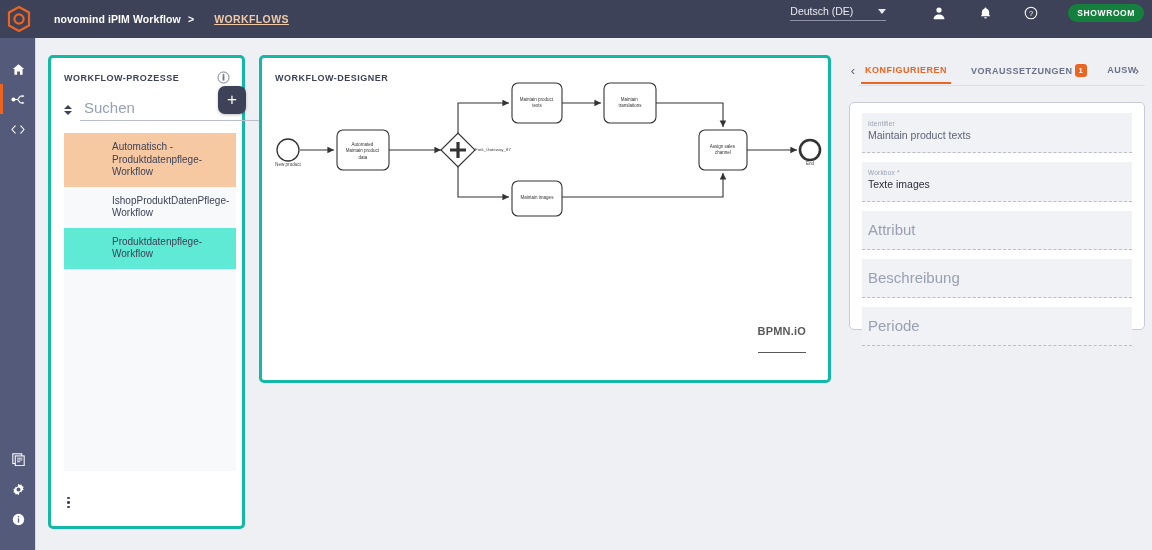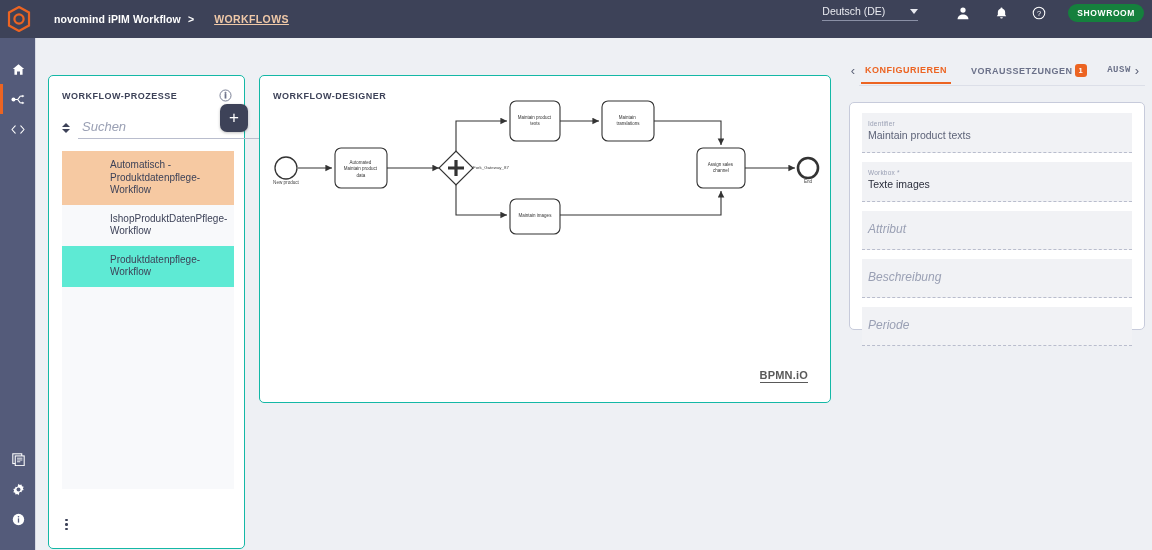--- a/index.html
+++ b/index.html
@@ -21,21 +21,21 @@
   .brand {
     color: #ffffff; font-size: 10.5px; font-weight: bold; letter-spacing: .1px;
     margin-left: 16px; white-space: nowrap;
   }
   .brand .sep { font-weight: bold; color: #ffffff; margin: 0 4px; }
   .brand .crumb {
     color: #f0c9a8; text-decoration: underline; font-weight: bold; letter-spacing: .4px; margin-left: 13px;
   }
   .topbar-right {
     position: absolute; right: 8px; top: 0; height: 26px;
-    display: flex; align-items: center; gap: 8px;
+    display: flex; align-items: center; gap: 16px;
   }
   .lang-select {
     position: relative; width: 96px; margin-right: 22px;
     border-bottom: 1px solid #8a90a6; padding-bottom: 3px;
     display: flex; align-items: center; justify-content: space-between;
   }
   .lang-select .lbl { color: #e9eaf0; font-size: 10.5px; }
   .caret { width: 0; height: 0; border-left: 4px solid transparent; border-right: 4px solid transparent; border-top: 5px solid #e9eaf0; }
   .ticon { width: 30px; height: 38px; display: flex; align-items: center; justify-content: center; }
   .ticon svg { fill: #ffffff; }
@@ -56,42 +56,41 @@
   .rail-icon svg { fill: #ffffff; }
   .rail-icon.active::before {
     content: ""; position: absolute; left: 0; top: 0; width: 3px; height: 30px; background: #ec6422;
   }
   .rail-top { position: absolute; top: 16px; left: 0; }
   .rail-bottom { position: absolute; bottom: 16px; left: 0; }
 
   
   .panel {
     position: absolute; background: #ffffff;
-    border: 1px solid #14b8a6; border-radius: 5px; margin-top: 20px;
+    border: 3px solid #14b8a6; border-radius: 5px;
   }
   .panel-processes { left: 48px; top: 55px; width: 197px; height: 474px; }
   .panel-designer  { left: 259px; top: 55px; width: 572px; height: 328px; }
 
   .panel-title {
     font-size: 9px; font-weight: bold; letter-spacing: .5px; color: #3d4258;
     position: absolute; left: 13px; top: 15px;
   }
   .info-ic { position: absolute; right: 12px; top: 12px; }
   .info-ic svg { stroke: #6b7189; }
 
   
   .search-row { position: absolute; left: 13px; top: 37px; width: 172px; height: 26px; display: flex; align-items: flex-end; }
   .sort-ic { width: 16px; display: flex; flex-direction: column; align-items: center; gap: 2px; padding-bottom: 6px; }
   .chev-up { width:0;height:0;border-left:4px solid transparent;border-right:4px solid transparent;border-bottom:4px solid #3d4258; }
   .chev-dn { width:0;height:0;border-left:4px solid transparent;border-right:4px solid transparent;border-top:4px solid #3d4258; }
   .search-input {
     flex: 1; margin-left: 8px; border: none; border-bottom: 1px solid #b9bdcd;
-    font-size: 13px; color: #3d4258; padding: 0 0 4px 4px; background: transparent;
+    font-size: 15px; color: #3d4258; padding: 0 0 4px 4px; background: transparent;
     font-family: "Liberation Sans", sans-serif;
-    font-style: italic;
   }
   .search-input::placeholder { color: #9aa0b4; }
   .add-btn {
     position: absolute; right: -4px; top: 28px; width: 28px; height: 28px; border-radius: 7px;
     background: #3d4258; color: #fff; font-size: 17px; line-height: 28px; text-align: center;
     border: none; cursor: pointer; font-family: "Liberation Sans", sans-serif;
     box-shadow: 0 1px 3px rgba(0,0,0,.25);
   }
 
   .proc-list { position: absolute; left: 13px; top: 75px; width: 172px; height: 338px; background: #f8f9fb; overflow: hidden; }
@@ -100,23 +99,23 @@
     min-height: 34px; display: flex; align-items: center;
   }
   .proc-item.selected { background: #f6c9a2; }
   .proc-item.white { background: #5eead4; }
   .dots-menu { position: absolute; left: 16px; bottom: 18px; display: flex; flex-direction: column; gap: 2px; }
   .dots-menu i { display: block; width: 2.5px; height: 2.5px; background: #3d4258; border-radius: 50%; }
 
   
   .bpmn-wrap { position: absolute; left: 0; top: 0; width: 572px; height: 464px; }
   .bpmn-logo {
-    position: absolute; right: 22px; bottom: 19px;
+    position: absolute; right: 22px; bottom: 27px;
     font-size: 11px; font-weight: bold; color: #595959; letter-spacing: .2px;
-    border-bottom: 1.5px solid #595959; padding-bottom: 1px;
+    border-bottom: 1.5px solid #595959; padding-bottom: 15px;
   }
 
   
   .right-col { position: absolute; left: 845px; top: 55px; width: 300px; height: 275px; }
   .tabs-row { position: relative; height: 30px; display: flex; align-items: center; }
   .tab-arrow { width: 16px; text-align: center; color: #5d6378; font-size: 13px; cursor: pointer; }
   .tab {
     font-size: 9px; font-weight: bold; letter-spacing: .5px; color: #6b7189;
     padding: 0 4px; position: relative; white-space: nowrap; cursor: pointer;
   }
@@ -135,21 +134,21 @@
     background: #ffffff; border: 1px solid #c7cbdb; border-radius: 5px; padding: 10px 12px;
   }
   .field { position: relative; margin-bottom: 9px; }
   .field .box {
     background: #f1f2f5; border-bottom: 1px dashed #b9bdcd; padding: 6px 6px 9px 6px;
     min-height: 33px;
   }
   .field .flabel { font-size: 6.5px; color: #9aa0b4; letter-spacing: .2px; line-height: 9px; }
   .field .fvalue { font-size: 10.5px; color: #5d6378; line-height: 15px; }
   .field .fvalue.filled { color: #2c2f3d; }
-  .field .fplaceholder { font-size: 12px; color: #9aa0b4; line-height: 21px; font-style: italic; }
+  .field .fplaceholder { font-size: 15px; color: #9aa0b4; line-height: 21px; }
   .field.empty .box { padding-top: 8px; }
 </style>
 </head>
 <body>
 
 <div id="app">
 
   <div class="topbar">
     <div class="logo-box">
       <svg class="logo-hex" viewBox="0 0 24 26">
@@ -342,21 +341,21 @@
 
   <div class="right-col">
     <div class="tabs-row">
       <div class="tab-arrow">‹</div>
       <div class="tab active">
         <span>KONFIGURIEREN</span>
       </div>
       <div class="tab" style="margin-left:16px;">
         <span>VORAUSSETZUNGEN</span><span class="tab-badge">1</span>
       </div>
-      <div class="tab" style="margin-left:12px;font-family:Liberation Mono, monospace;">
+      <div class="tab" style="margin-left:12px;">
         <span>AUSW</span>
       </div>
       <div class="tab-arrow" style="position:absolute;right:0;">›</div>
       <div class="tabs-underline"></div>
     </div>
 
     <div class="form-card">
       <div class="field">
         <div class="box">
           <div class="flabel">Identifier</div>

